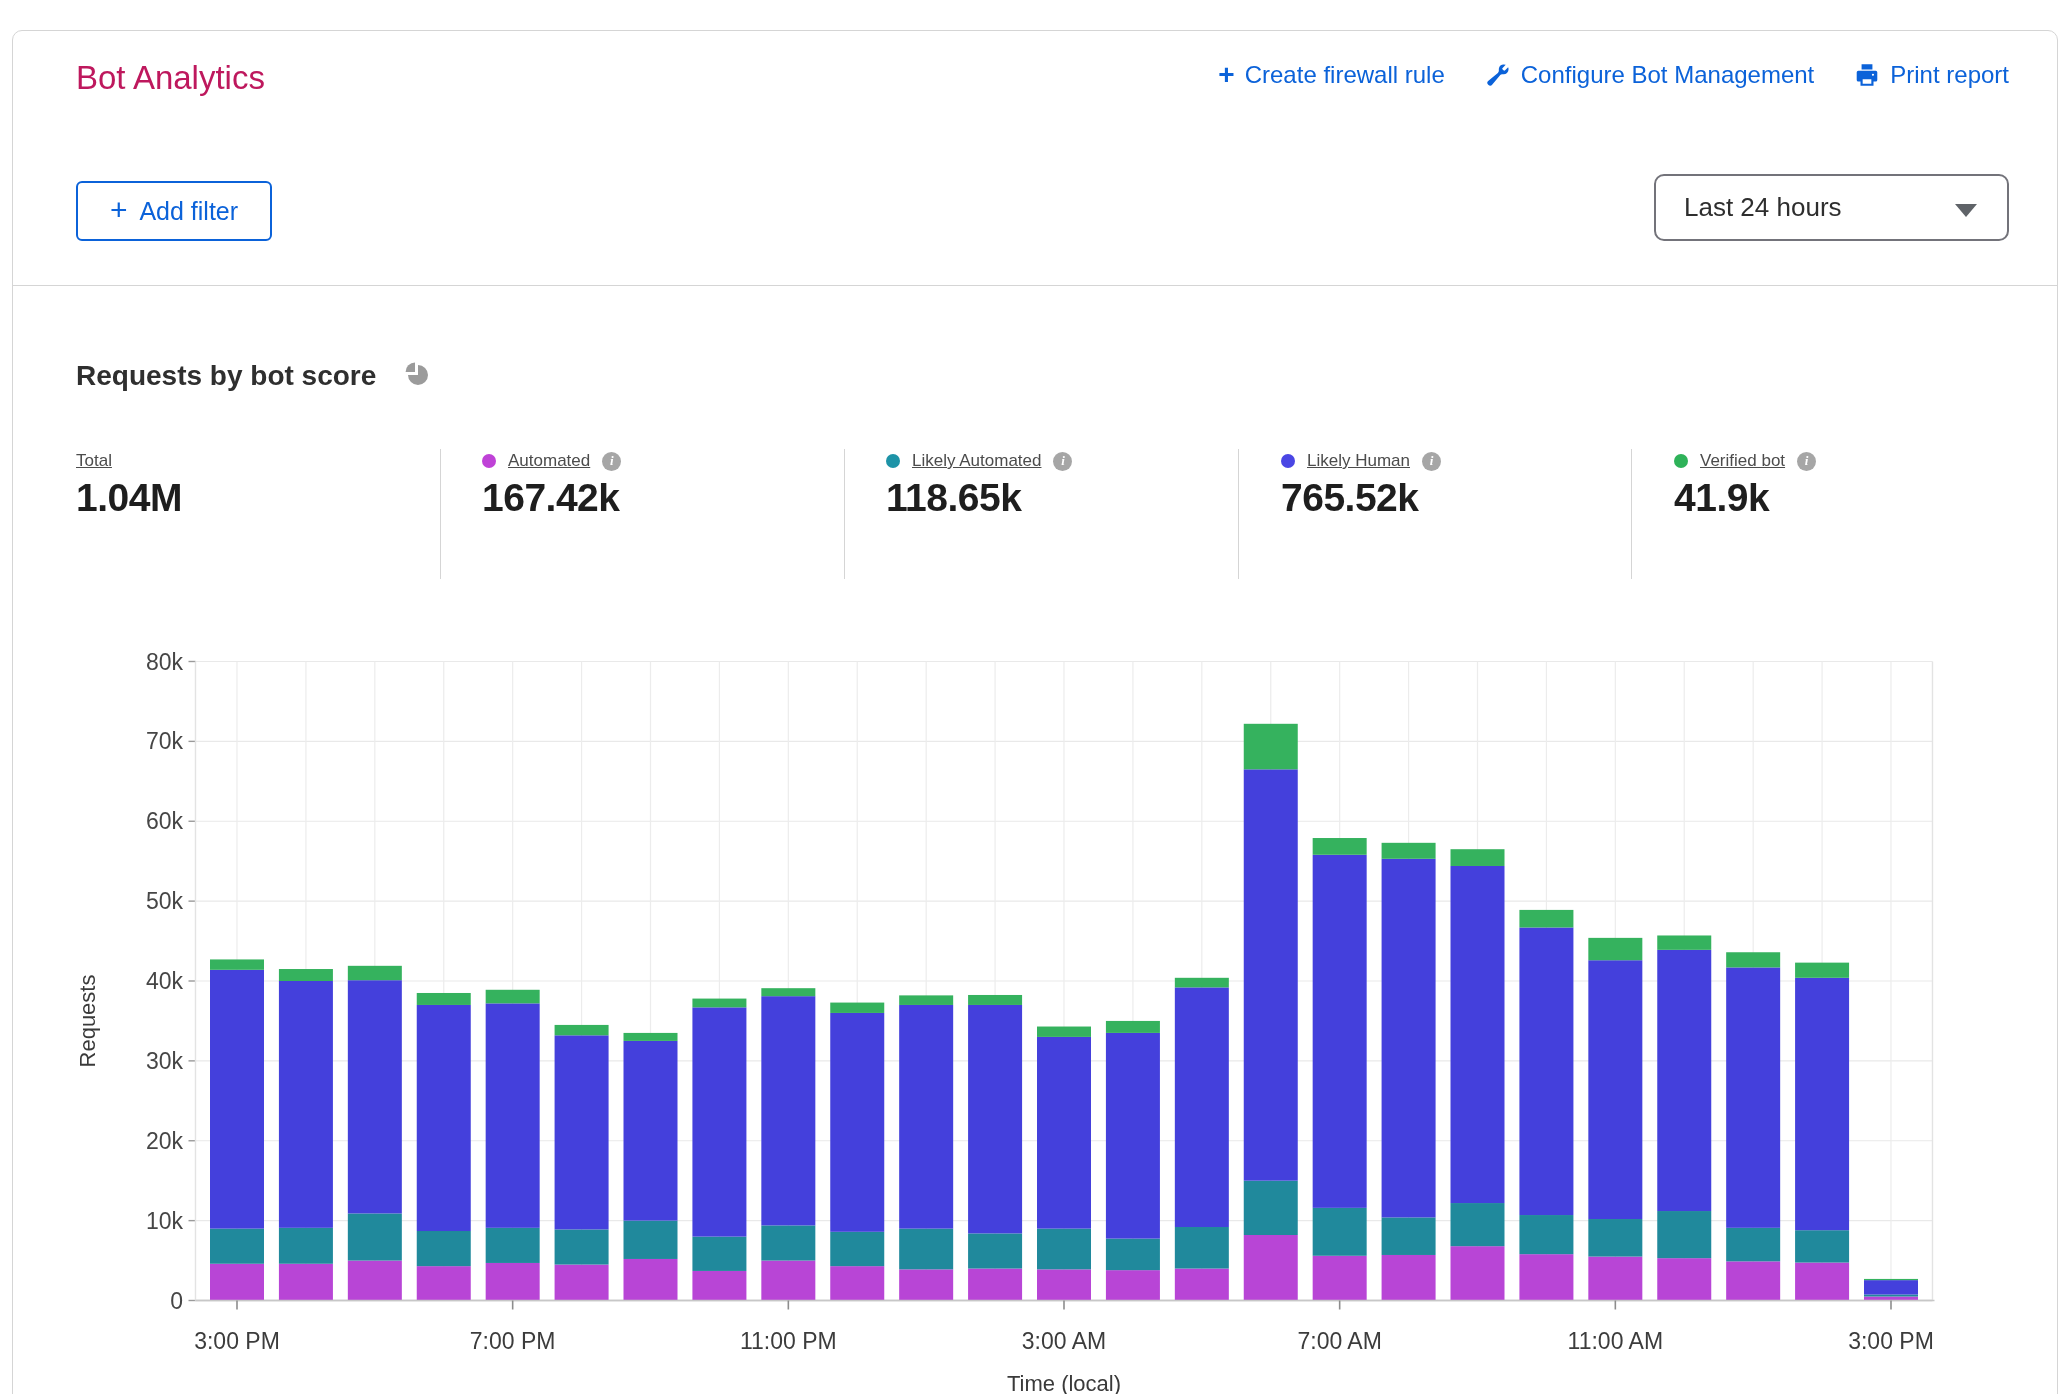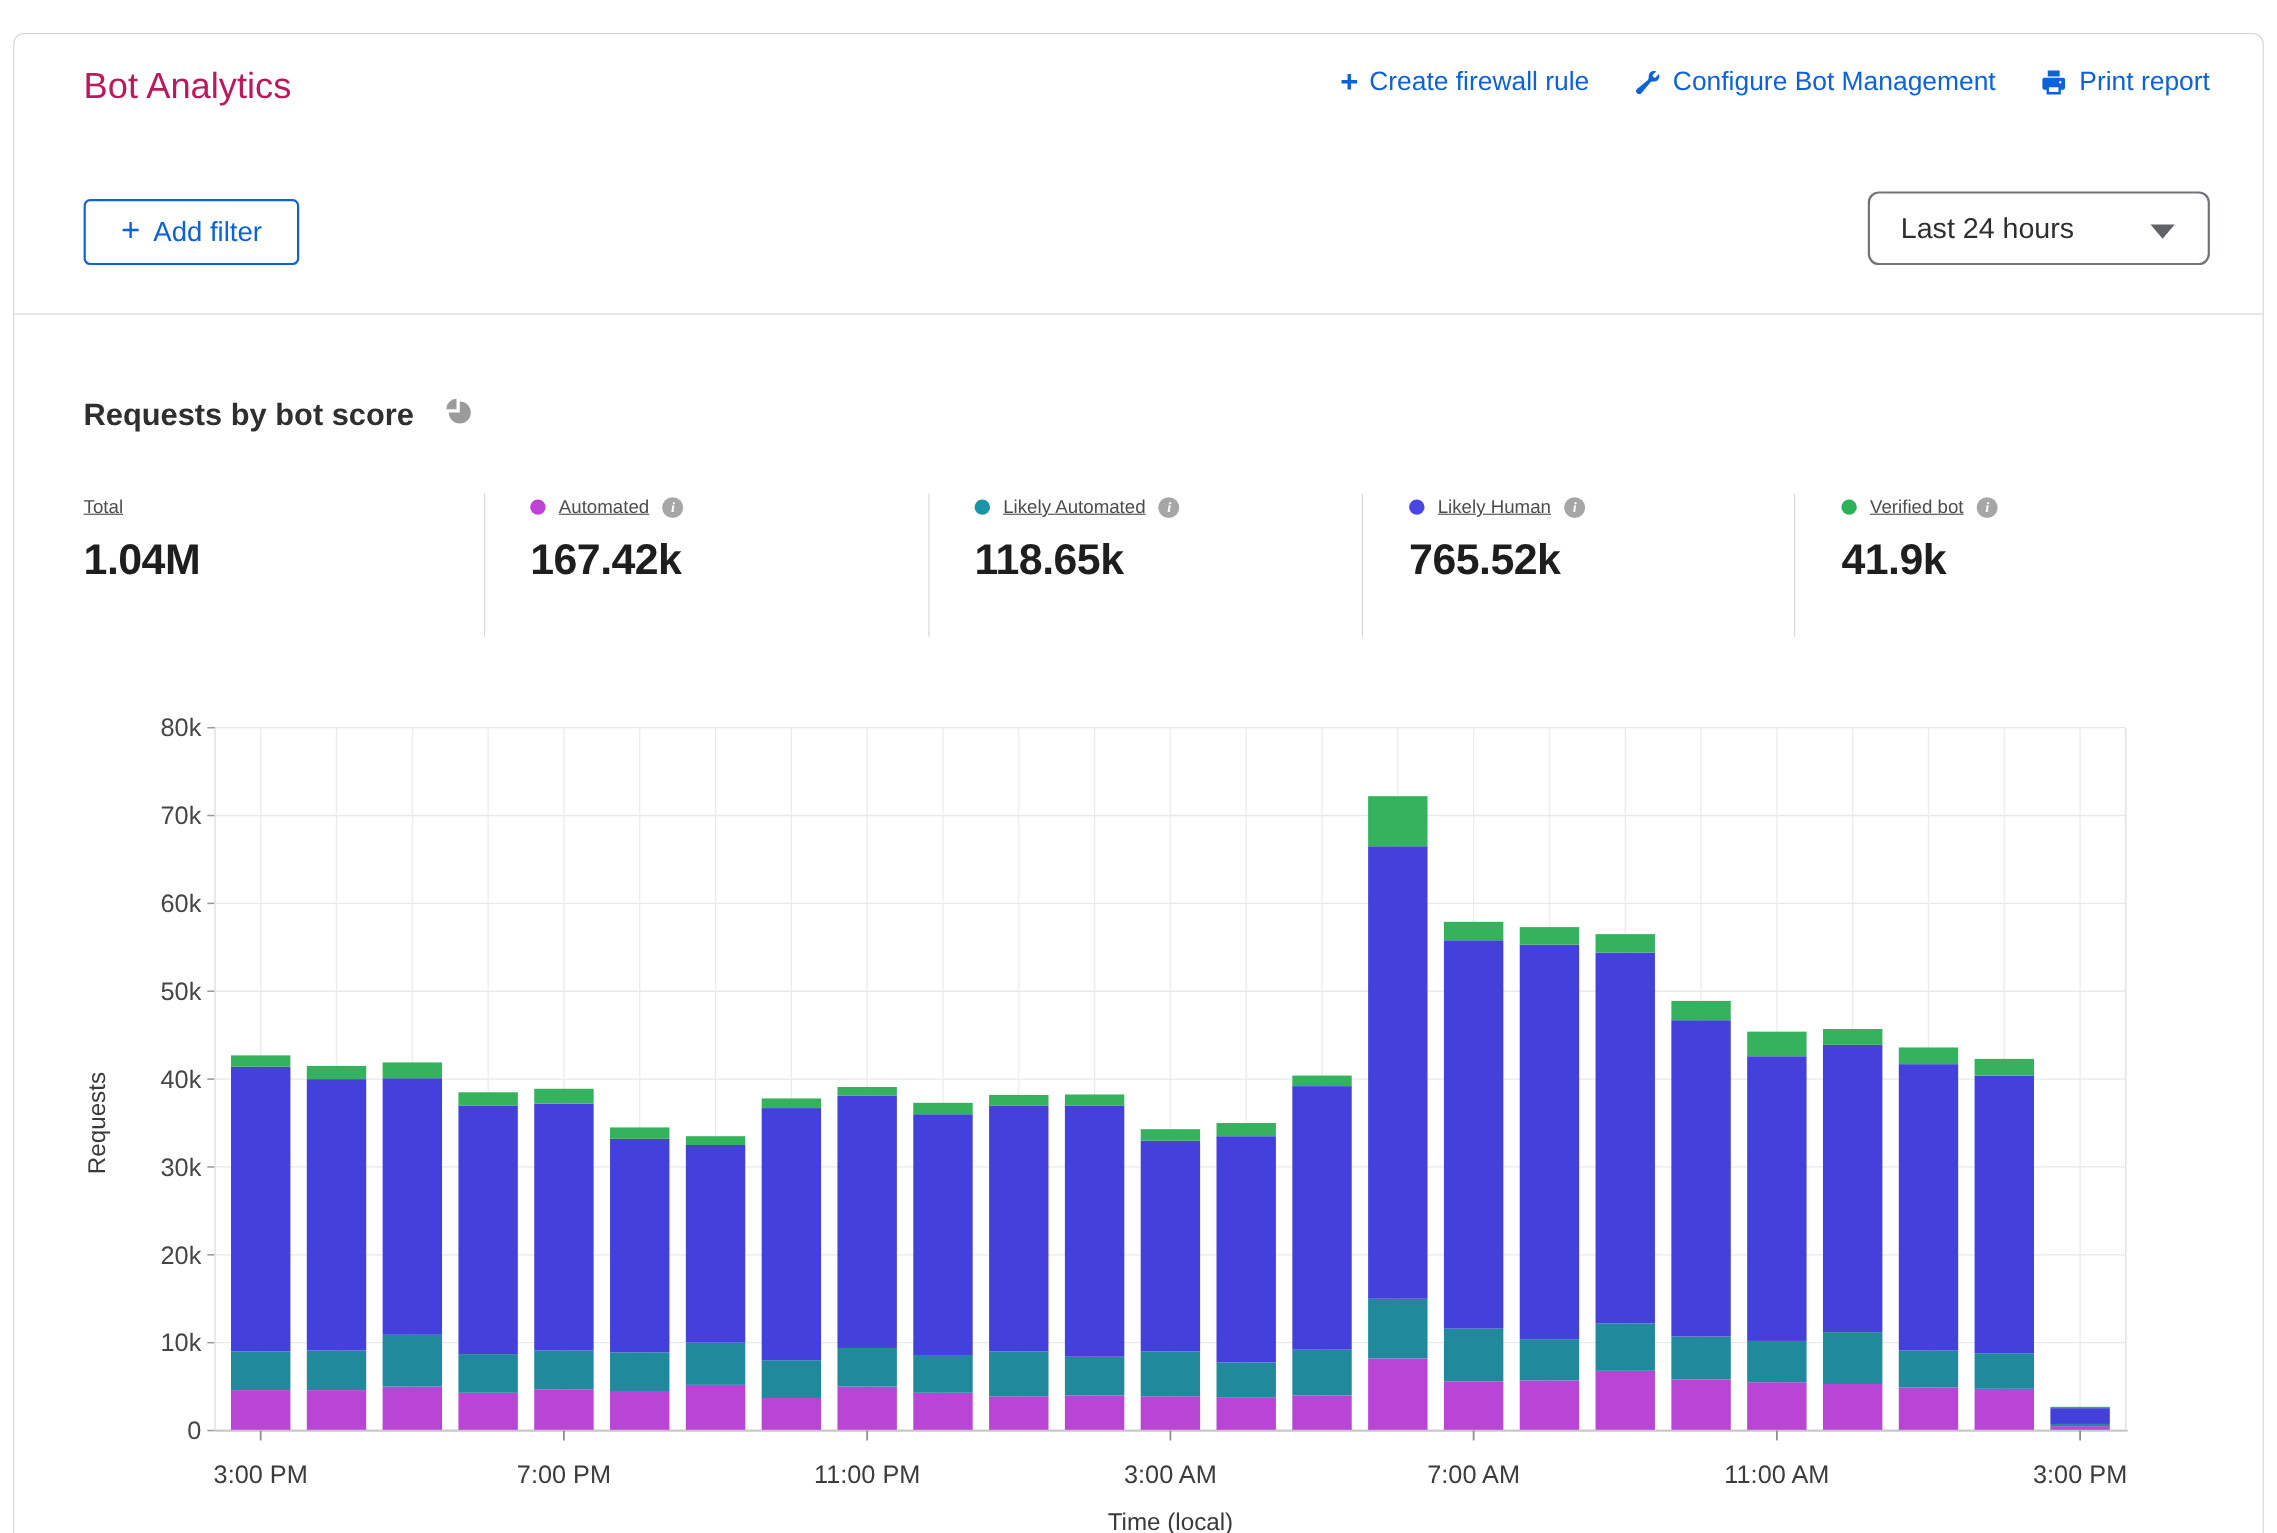--- a/index.html
+++ b/index.html
@@ -12,38 +12,38 @@
   .page-title { position:absolute; left:63px; top:28px; font-size:33px; font-weight:400; color:#be185d; }
   .header-actions { position:absolute; right:48px; top:30px; display:flex; gap:40px; align-items:center; }
   .action-link { display:flex; align-items:center; gap:10px; color:#0b62d9; font-size:24px; cursor:pointer; }
   .action-link .plus-glyph { font-size:28px; font-weight:700; line-height:1; }
   .action-link svg { display:block; }
   .add-filter-btn { position:absolute; left:63px; top:150px; width:196px; height:60px;
                     border:2px solid #0b62d9; border-radius:6px; background:#fff; color:#0b62d9;
                     font-size:25px; display:flex; align-items:center; justify-content:center; gap:12px; cursor:pointer;
                     font-family:"Liberation Sans", sans-serif; }
   .add-filter-btn .plus-glyph { font-size:30px; font-weight:400; line-height:1; margin-top:-3px; }
-  .time-select { position:absolute; right:48px; top:143px; width:311px; height:67px;
+  .time-select { position:absolute; right:48px; top:143px; width:355px; height:67px;
                  border:2px solid #73737a; border-radius:10px; background:#fff;
                  display:flex; align-items:center; padding:0 28px; cursor:pointer; }
   .time-select .value { font-size:26px; color:#2e2e2e; }
   .caret { position:absolute; right:30px; top:28px; width:0; height:0;
            border-left:11px solid transparent; border-right:11px solid transparent;
            border-top:13px solid #5f6368; }
   .section-title-row { position:absolute; left:63px; top:328px; display:flex; align-items:center; gap:26px; }
   .section-title { font-size:28px; font-weight:700; color:#2f2f2f; }
   .stats { position:absolute; left:63px; top:415px; width:1940px; height:135px; }
   .stat { position:absolute; top:0; }
   .stat .label-row { display:flex; align-items:center; gap:12px; height:30px; }
   .stat .dot { width:14px; height:14px; border-radius:50%; flex:0 0 auto; }
   .stat .label { font-size:17px; color:#4c4c4c;text-decoration:underline; }
   .info { width:19px; height:19px; border-radius:50%; background:#a6a6a6; color:#fff;
           font-size:13px; font-weight:700; display:inline-flex; align-items:center; justify-content:center;
           font-family:"Liberation Serif", serif; font-style:italic; }
-  .stat .value { margin-top:12px; font-size:39px; font-weight:700; color:#1e1e1e; letter-spacing:-0.5px; }
+  .stat .value { margin-top:0; font-size:39px; font-weight:700; color:#1e1e1e; letter-spacing:-0.5px; }
   .stat-divider { position:absolute; top:3px; width:1px; height:130px; background:#d5d5d5; }
   #chart-svg { position:absolute; left:0; top:620px; }
   text { font-family:"Liberation Sans", sans-serif; }
 </style>
 </head>
 <body>
 
 <div class="card">
   <div class="card-header">
     <div class="page-title">Bot Analytics</div>

